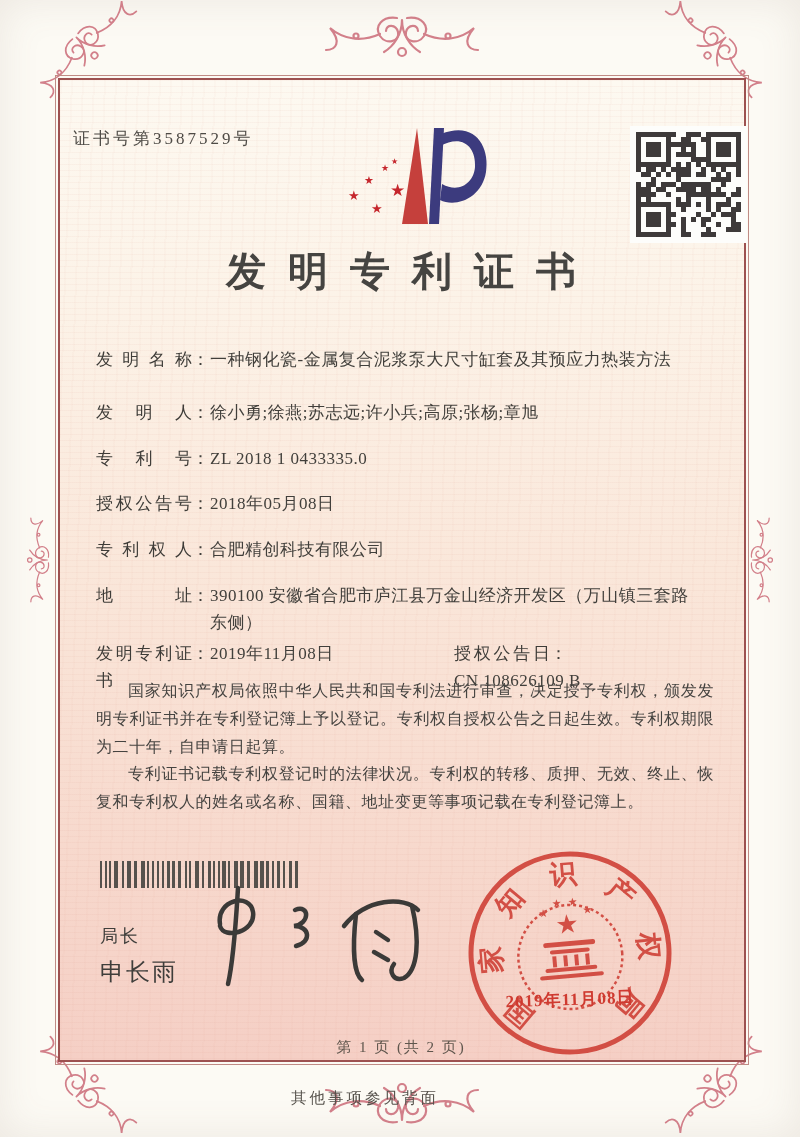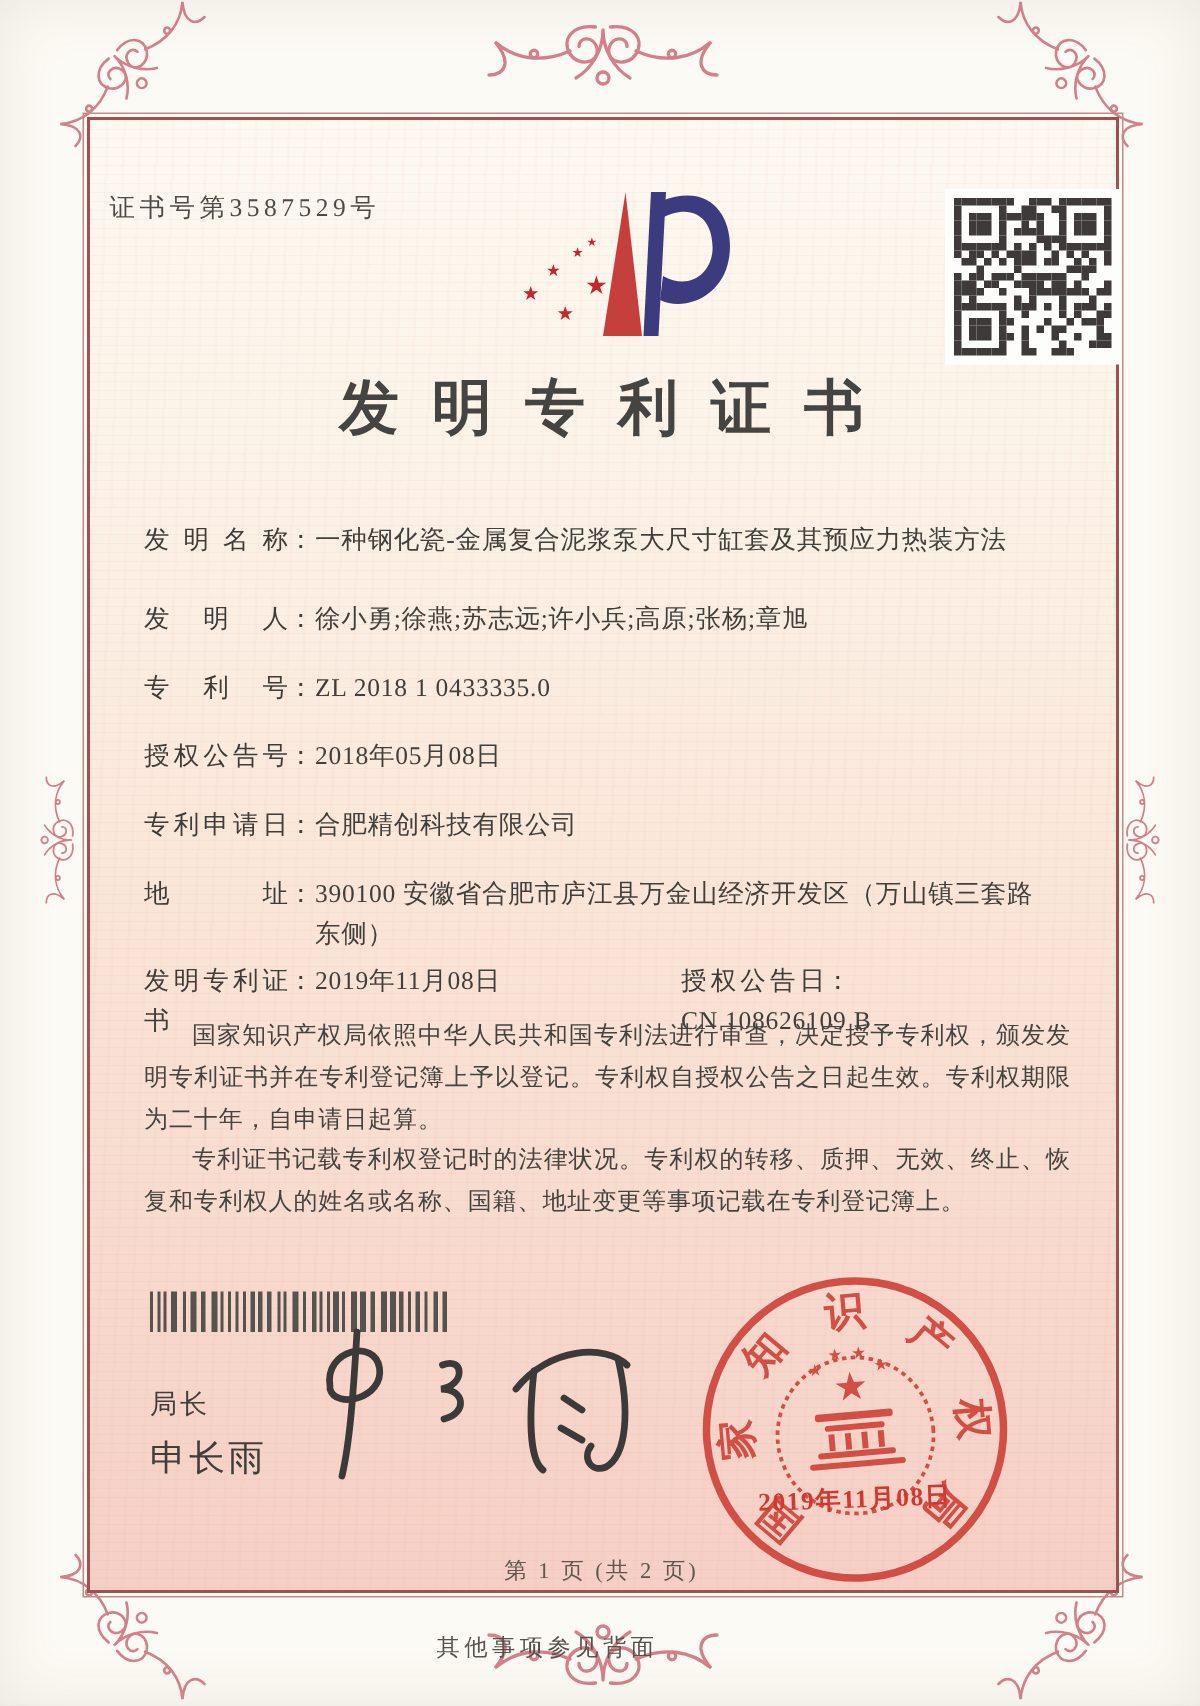--- a/index.html
+++ b/index.html
@@ -585,21 +585,21 @@
   <div class="row" style="top:399px">
     <span class="flabel">发明人</span><span class="colon">：</span><span class="fvalue">徐小勇;徐燕;苏志远;许小兵;高原;张杨;章旭</span>
   </div>
   <div class="row" style="top:445px">
     <span class="flabel">专利号</span><span class="colon">：</span><span class="fvalue">ZL 2018 1 0433335.0</span>
   </div>
   <div class="row" style="top:490px">
     <span class="flabel">授权公告号</span><span class="colon">：</span><span class="fvalue">2018年05月08日</span>
   </div>
   <div class="row" style="top:536px">
-    <span class="flabel">专利申请日</span><span class="colon">：</span><span class="fvalue">合肥精创科技有限公司</span>
+    <span class="flabel">专利权人</span><span class="colon">：</span><span class="fvalue">合肥精创科技有限公司</span>
   </div>
   <div class="row" style="top:582px">
     <span class="flabel">地址</span><span class="colon">：</span><span class="fvalue">390100 安徽省合肥市庐江县万金山经济开发区（万山镇三套路东侧）</span>
   </div>
   <div class="row" style="top:640px">
     <span class="flabel">发明专利证书</span><span class="colon">：</span><span class="fvalue" style="width:200px">2019年11月08日</span>
     <span class="grant-right">
       <span class="flabel">授权公告日</span><span class="colon">：</span><span class="fvalue">CN 108626109 B</span>
     </span>
   </div>

